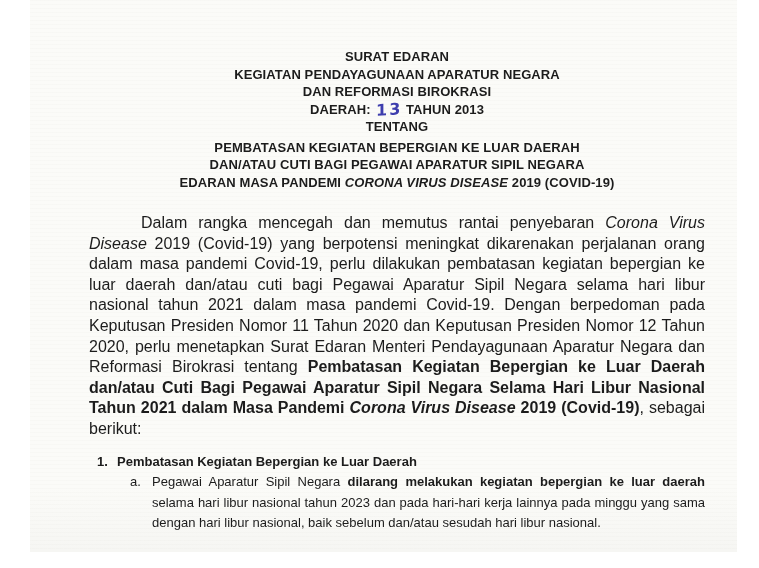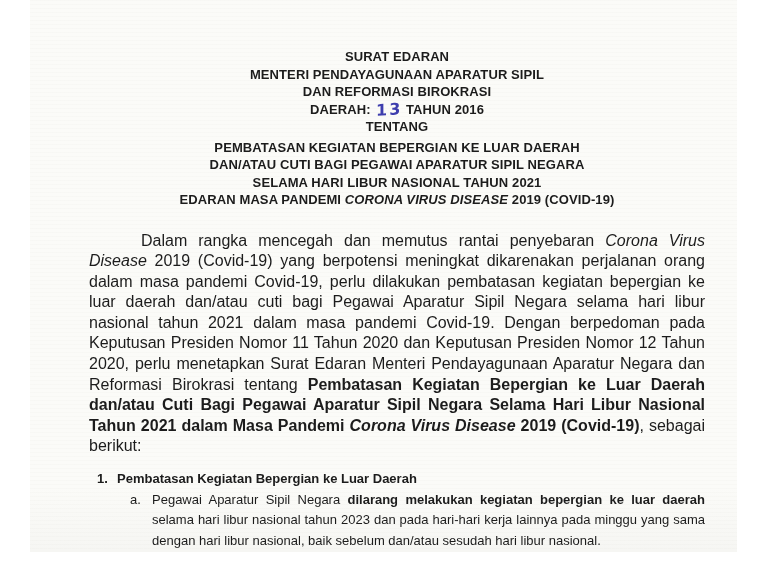--- a/index.html
+++ b/index.html
@@ -64,30 +64,29 @@
   em { font-style:italic; }
 </style>
 </head>
 <body>
 
 <div class="paper">
   <div class="content">
 
     <div class="doc-header">
       <div>SURAT EDARAN</div>
-      <div>MENTERI PENDAYAGUNAAN APARATUR SIPIL</div>
+      <div>KEGIATAN PENDAYAGUNAAN APARATUR NEGARA</div>
       <div>DAN REFORMASI BIROKRASI</div>
-      <div><span>DAERAH:</span><span class="hand">13</span><span>TAHUN 2016</span></div>
+      <div><span>DAERAH:</span><span class="hand">13</span><span>TAHUN 2013</span></div>
       <div>TENTANG</div>
     </div>
 
     <div class="subject">
       <div>PEMBATASAN KEGIATAN BEPERGIAN KE LUAR DAERAH</div>
       <div>DAN/ATAU CUTI BAGI PEGAWAI APARATUR SIPIL NEGARA</div>
-      <div>SELAMA HARI LIBUR NASIONAL TAHUN 2021</div>
       <div><span>EDARAN MASA PANDEMI </span><span class="ital">CORONA VIRUS DISEASE</span><span> 2019 (COVID-19)</span></div>
     </div>
 
     <p class="body-par"><span>Dalam rangka mencegah dan memutus rantai penyebaran </span><em>Corona Virus Disease</em><span> 2019 (Covid-19) yang berpotensi meningkat dikarenakan perjalanan orang dalam masa pandemi Covid-19, perlu dilakukan pembatasan kegiatan bepergian ke luar daerah dan/atau cuti bagi Pegawai Aparatur Sipil Negara selama hari libur nasional tahun 2021 dalam masa pandemi Covid-19. Dengan berpedoman pada Keputusan Presiden Nomor 11 Tahun 2020 dan Keputusan Presiden Nomor 12 Tahun 2020, perlu menetapkan Surat Edaran Menteri Pendayagunaan Aparatur Negara dan Reformasi Birokrasi tentang </span><b>Pembatasan Kegiatan Bepergian ke Luar Daerah dan/atau Cuti Bagi Pegawai Aparatur Sipil Negara Selama Hari Libur Nasional Tahun 2021 dalam Masa Pandemi </b><b class="ital">Corona Virus Disease</b><b> 2019 (Covid-19)</b><span>, sebagai berikut:</span></p>
 
     <div class="list">
       <div class="li-row">
         <span class="li-num">1.</span>
         <span>Pembatasan Kegiatan Bepergian ke Luar Daerah</span>
       </div>

